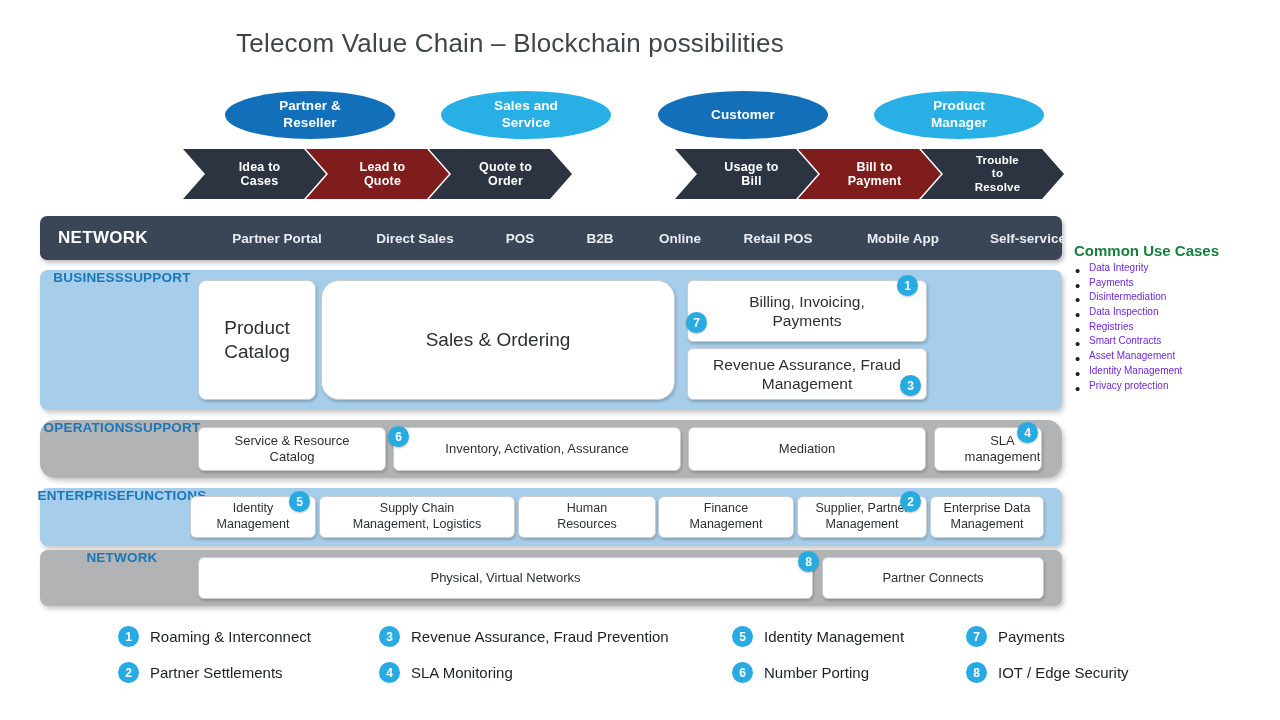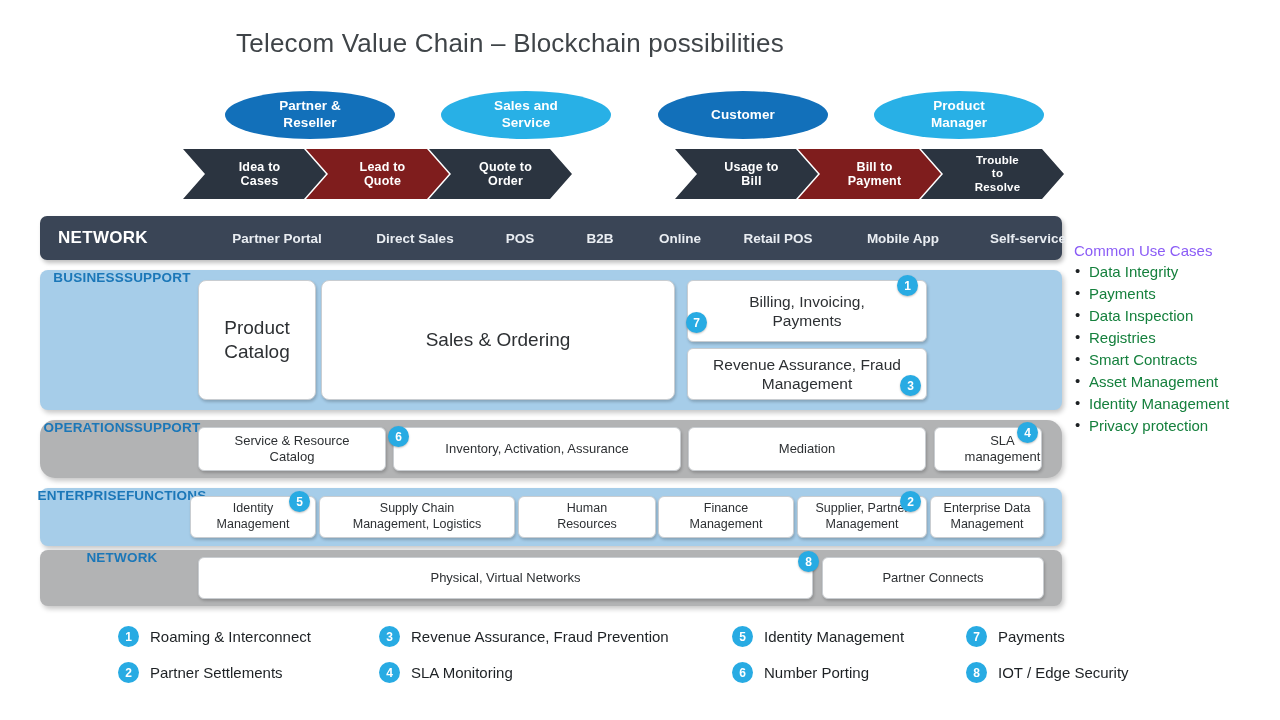--- a/index.html
+++ b/index.html
@@ -104,24 +104,24 @@
     background: #28abe3;
     color: #ffffff;
     font-size: 12px; font-weight: 700;
     display: flex; align-items: center; justify-content: center;
     z-index: 20;
     box-shadow: 0 1px 2px rgba(0,0,0,.25);
   }
 
   
   .uc { position: absolute; left: 1074px; top: 242px; width: 200px; }
-  .uc-title { font-size: 15px; font-weight: 400; color: #8b5cf6; margin-bottom: 2px; }
+  .uc-title { font-size: 15px; font-weight: 700; color: #15803d; margin-bottom: 2px; }
   .uc-list { list-style: none; }
   .uc-list li {
-    font-size: 15px; color: #15803d; line-height: 1.47;
+    font-size: 10px; color: #6d28d9; line-height: 1.47;
     padding-left: 15px; position: relative;
   }
   .uc-list li::before {
     content: "\2022"; position: absolute; left: 1px; top: -1px;
     font-size: 15px; color: #1d2124;
   }
 
   
   .legend { position: absolute; left: 0; top: 622px; width: 1280px; height: 80px; }
   .leg-item { position: absolute; display: flex; align-items: center; }
@@ -190,21 +190,21 @@
   <div class="band blue" style="top:270px; height:140px;">
     <div class="band-label">
       <span>BUSINESS</span>
       <span>SUPPORT</span>
     </div>
 
     <div class="box big" style="left:158px; top:10px; width:118px; height:120px;">
       <span><span>Product</span><br><span>Catalog</span></span>
     </div>
 
-    <div class="box big" style="left:281px; top:10px; width:354px; height:120px;">
+    <div class="box big" style="left:281px; top:10px; width:354px; height:120px;border-radius:18px;">
       <span>Sales &amp; Ordering</span>
     </div>
 
     <div class="box mid" style="left:647px; top:10px; width:240px; height:62px;">
       <span><span>Billing, Invoicing,</span><br><span>Payments</span></span>
     </div>
     <div class="badge" style="left:857px; top:5px;">1</div>
     <div class="badge" style="left:646px; top:42px;">7</div>
 
     <div class="box mid" style="left:647px; top:78px; width:240px; height:52px;">
@@ -285,20 +285,21 @@
     <div class="box small" style="left:782px; top:7px; width:222px; height:42px;">
       <span>Partner Connects</span>
     </div>
   </div>
 
   <div class="uc">
     <div class="uc-title">Common Use Cases</div>
     <ul class="uc-list">
       <li>Data Integrity</li>
       <li>Payments</li>
+      <li>Disintermediation</li>
       <li>Data Inspection</li>
       <li>Registries</li>
       <li>Smart Contracts</li>
       <li>Asset Management</li>
       <li>Identity Management</li>
       <li>Privacy protection</li>
     </ul>
   </div>
 
   <div class="legend">

